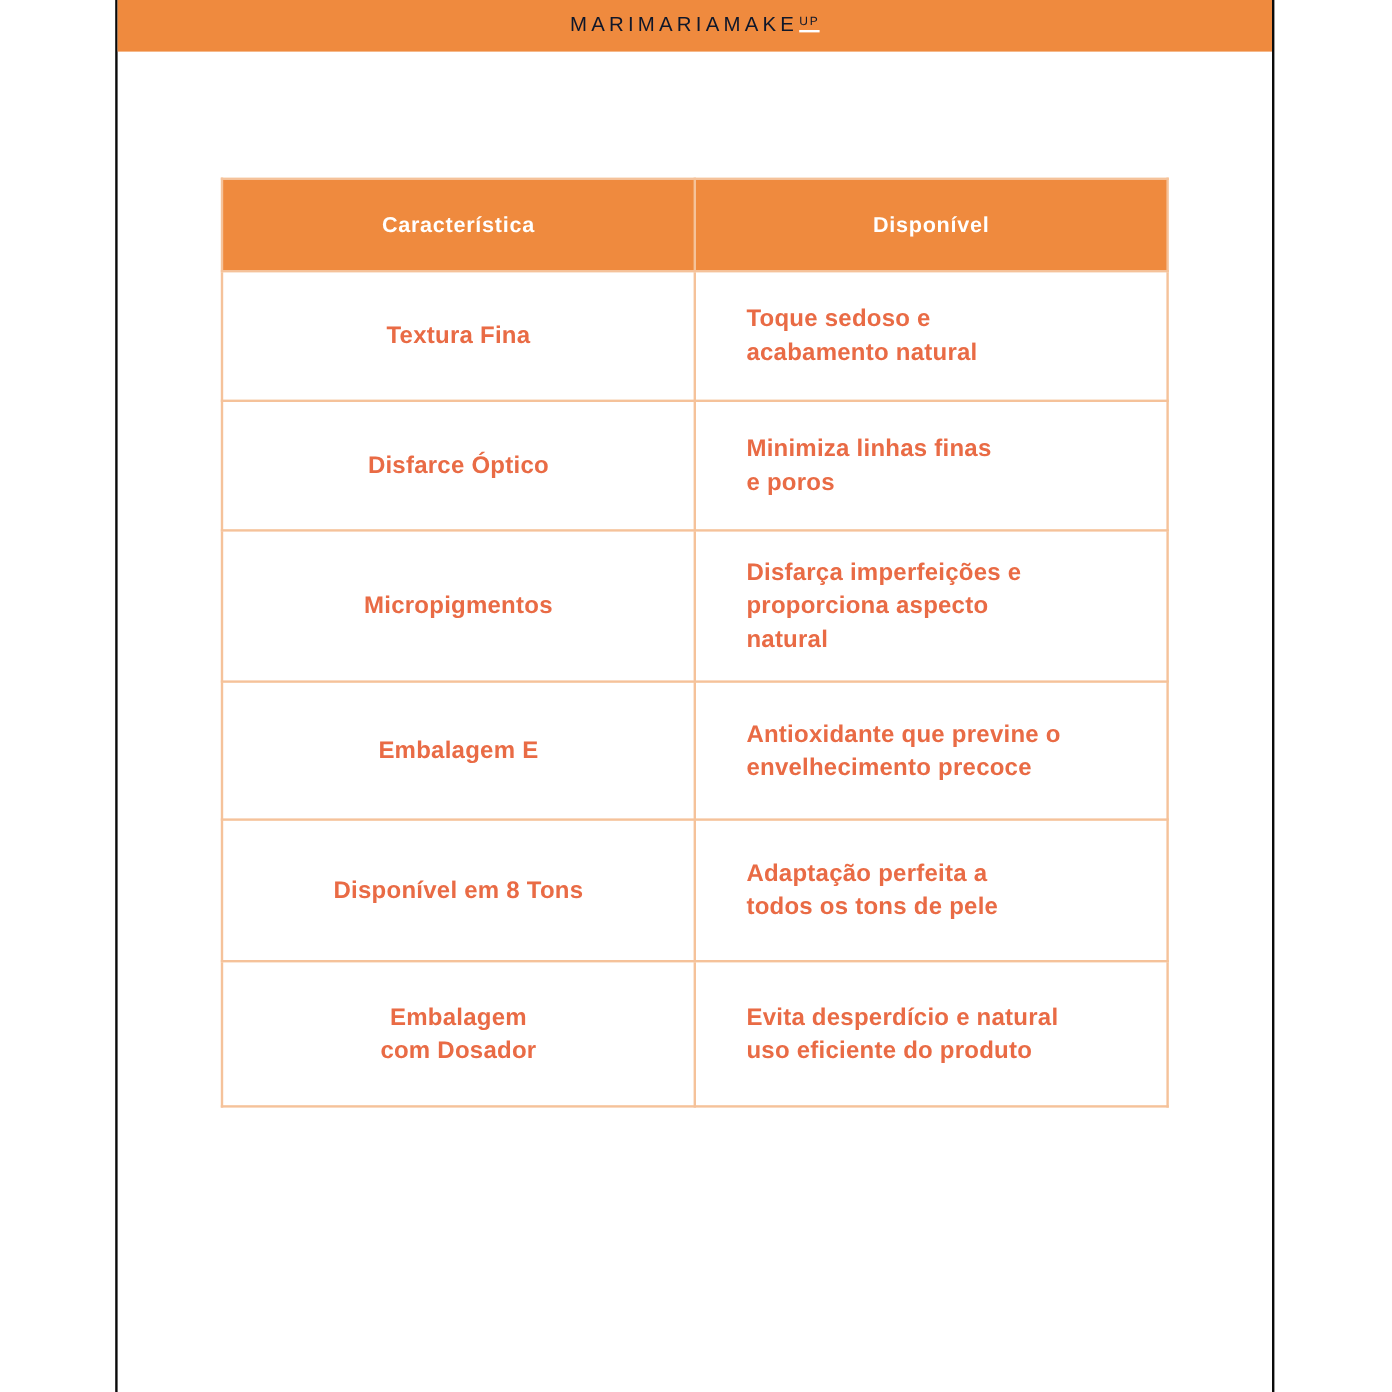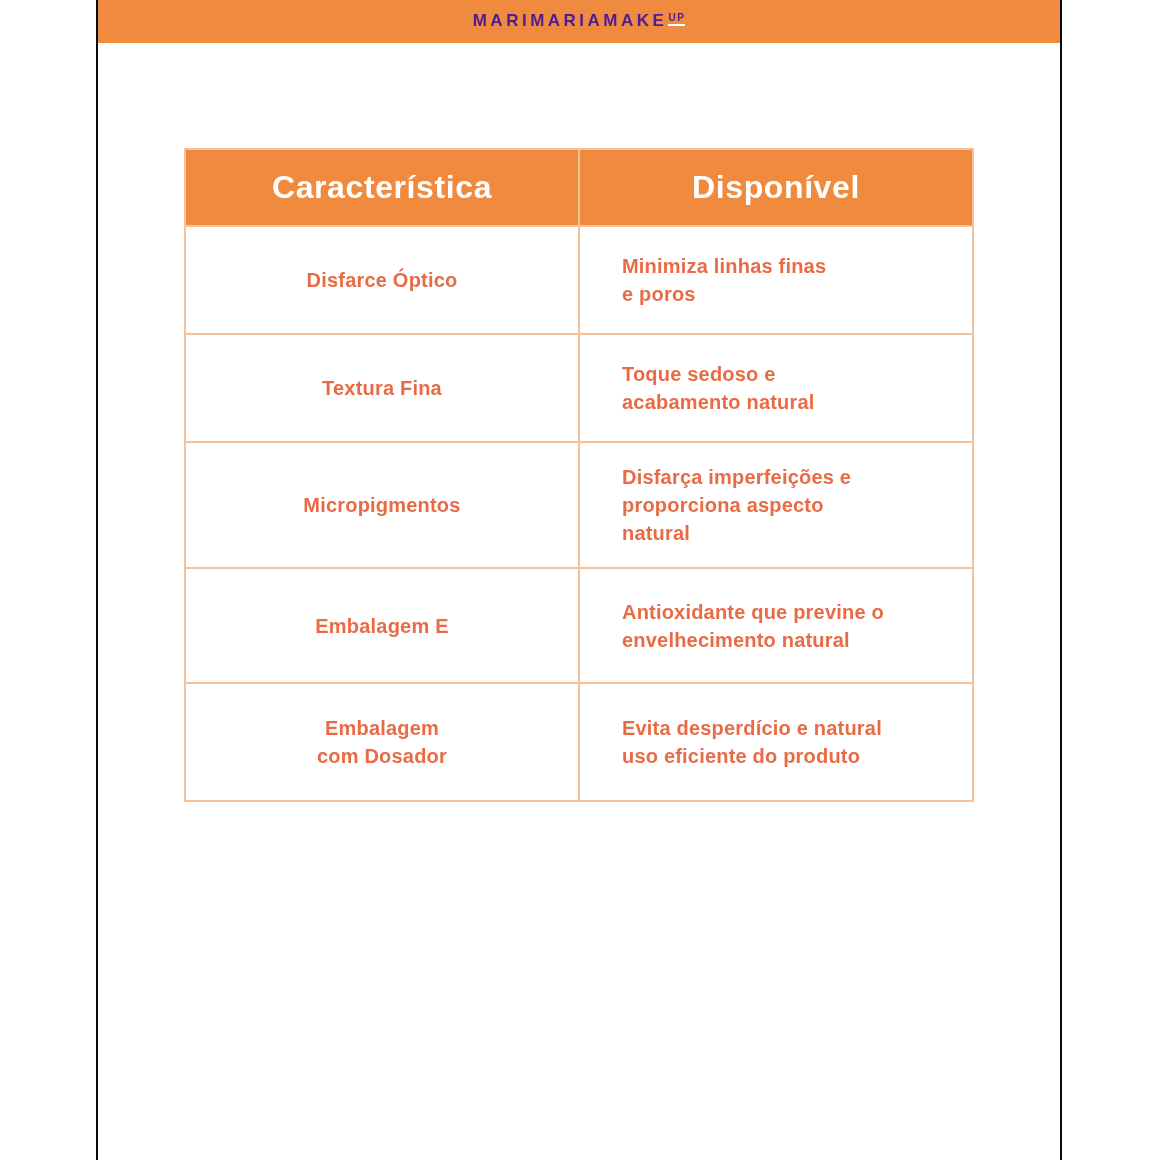--- a/index.html
+++ b/index.html
@@ -30,22 +30,22 @@
   }
   .banner {
     height: 43px;
     width: 100%;
     background: var(--brand-orange, #EF8A3E);
     display: flex;
     align-items: center;
     justify-content: center;
   }
   .logo {
-    color: #4c1d95;
-    font-weight: 700;
+    color: #0f172a;
+    font-weight: 400;
     font-size: 17px;
     letter-spacing: 3.5px;
     line-height: 1;
     white-space: nowrap;
   }
   .logo-sup {
     display: inline-block;
     font-size: 10px;
     letter-spacing: 1.5px;
     transform: translateY(-5px);
@@ -59,21 +59,21 @@
   }
   table.features {
     width: 790px;
     border-collapse: collapse;
     table-layout: fixed;
   }
   table.features th {
     height: 73px;
     background: var(--brand-orange, #EF8A3E);
     color: #ffffff;
-    font-size: 32px;
+    font-size: 18px;
     font-weight: 700;
     letter-spacing: 0.6px;
     text-align: center;
     vertical-align: middle;
     border: 2px solid var(--border-orange, #F5C29A);
   }
   table.features td {
     border: 2px solid var(--border-orange, #F5C29A);
     color: var(--text-orange, #E96B45);
     font-size: 20px;
@@ -112,39 +112,44 @@
     <div class="table-wrap">
       <table class="features">
         <thead>
           <tr>
             <th>Característica</th>
             <th>Disponível</th>
           </tr>
         </thead>
         <tbody>
             <tr>
+              <td class="feature-cell">Textura Fina</td>
+              <td class="benefit-cell">Toque sedoso e
+acabamento natural</td>
+            </tr>
+            <tr>
               <td class="feature-cell">Disfarce Óptico</td>
               <td class="benefit-cell">Minimiza linhas finas
 e poros</td>
-            </tr>
-            <tr>
-              <td class="feature-cell">Textura Fina</td>
-              <td class="benefit-cell">Toque sedoso e
-acabamento natural</td>
             </tr>
             <tr>
               <td class="feature-cell">Micropigmentos</td>
               <td class="benefit-cell">Disfarça imperfeições e
 proporciona aspecto
 natural</td>
             </tr>
             <tr>
               <td class="feature-cell">Embalagem E</td>
               <td class="benefit-cell">Antioxidante que previne o
-envelhecimento natural</td>
+envelhecimento precoce</td>
+            </tr>
+            <tr>
+              <td class="feature-cell">Disponível em 8 Tons</td>
+              <td class="benefit-cell">Adaptação perfeita a
+todos os tons de pele</td>
             </tr>
             <tr>
               <td class="feature-cell">Embalagem
 com Dosador</td>
               <td class="benefit-cell">Evita desperdício e natural
 uso eficiente do produto</td>
             </tr>
           </tbody>
       </table>
     </div>

